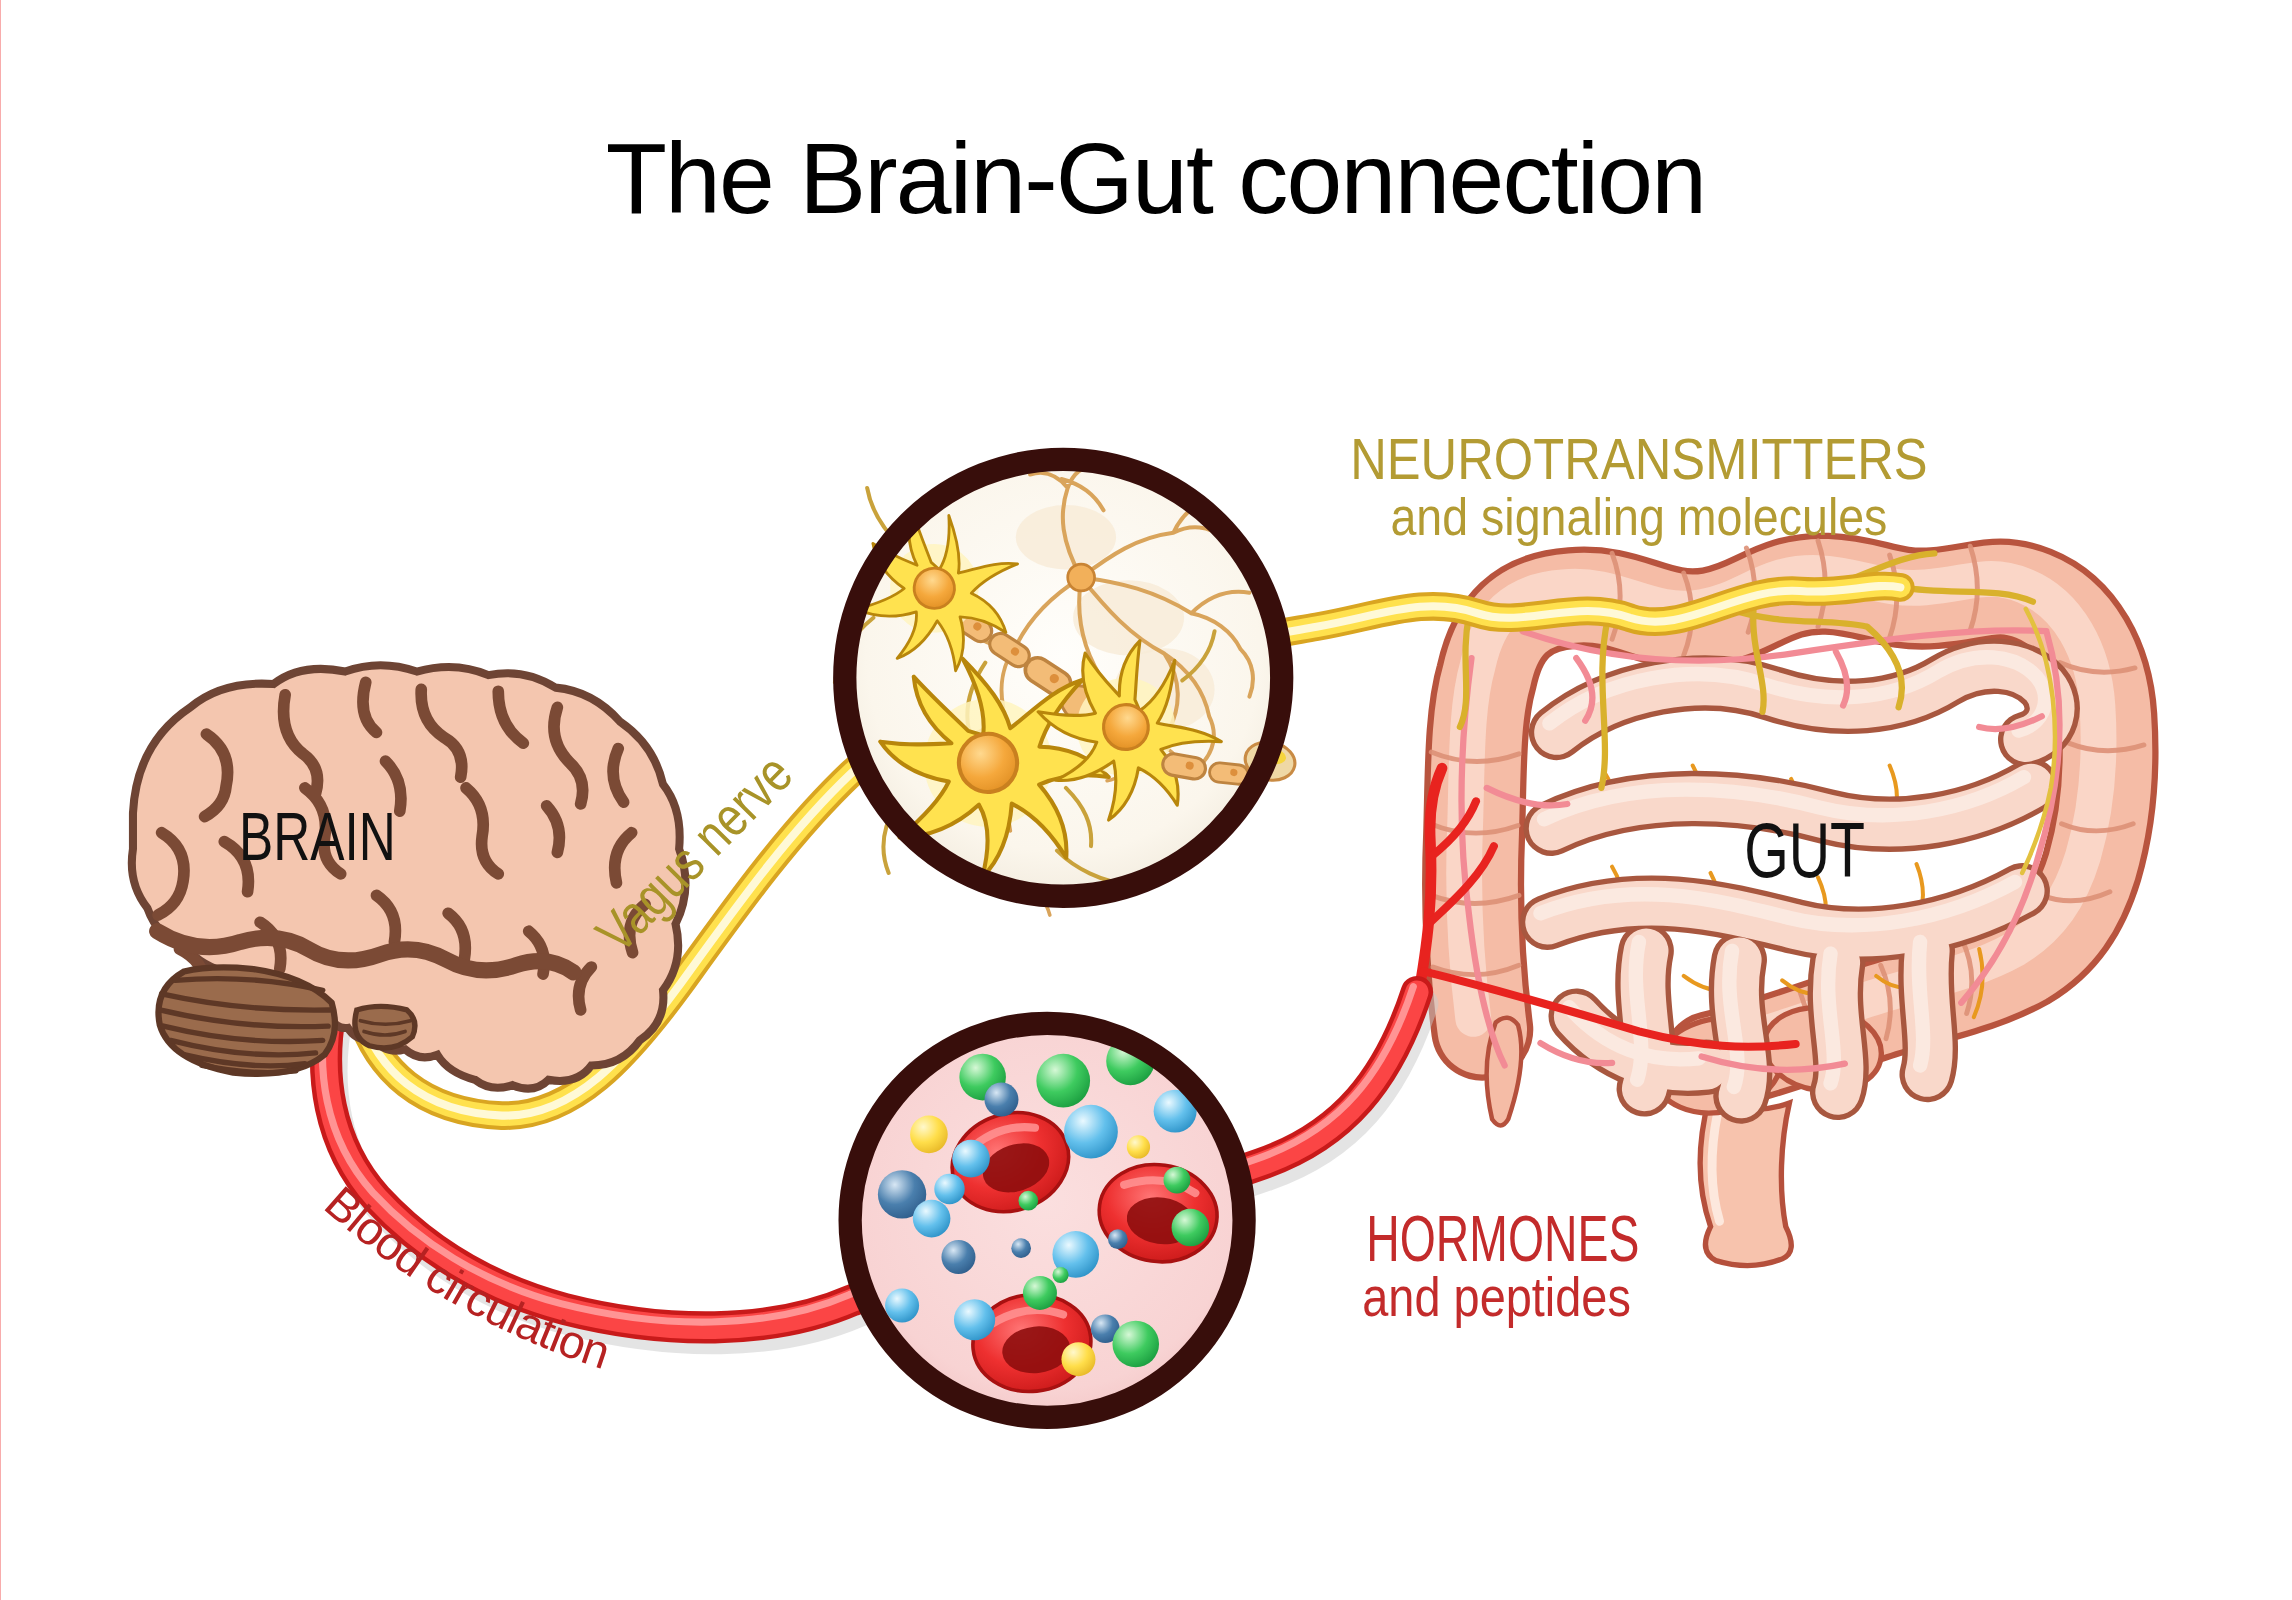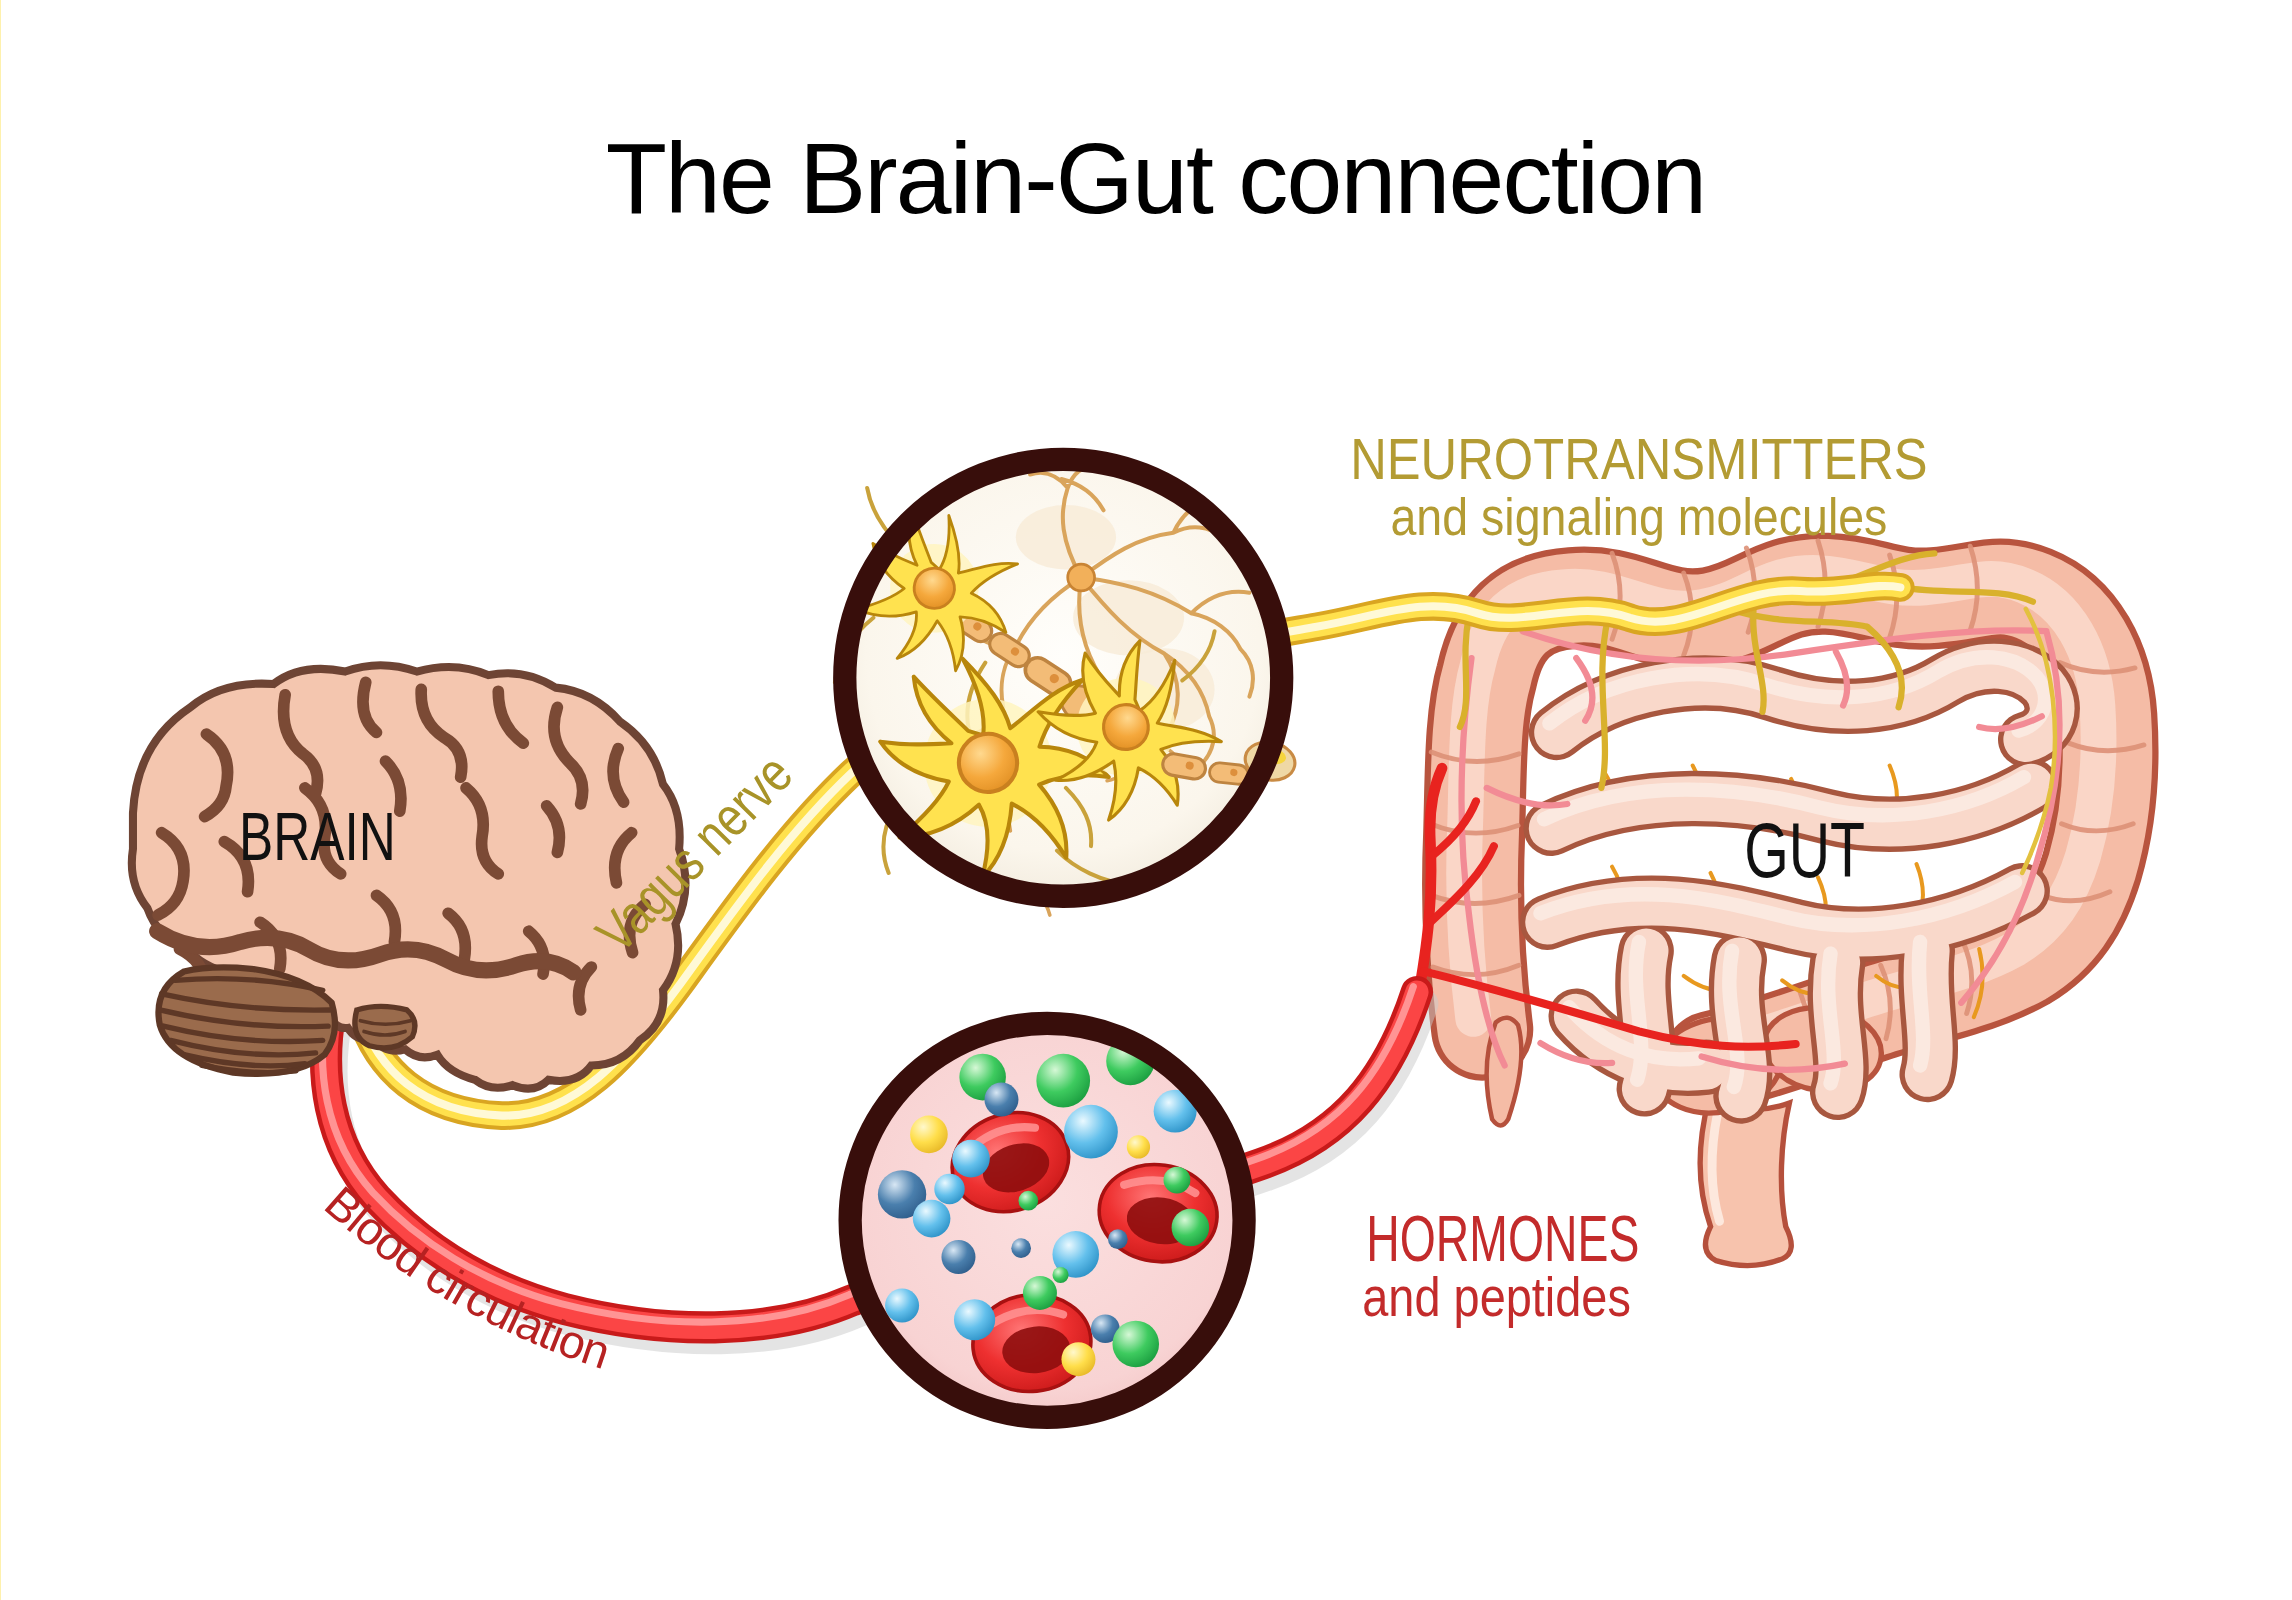--- a/index.html
+++ b/index.html
@@ -1,16 +1,16 @@
 <!DOCTYPE html>
 <html style="font-size:14.3px"><head>
 <meta charset="utf-8">
 <style>
   html,body{margin:0;padding:0;background:#ffffff;}
-  .stage{width:1931px;height:1600px;position:relative;background:#fde047;}
+  .stage{width:1931px;height:1600px;position:relative;background:#ef4444;}
   svg{display:block;}
   text{font-family:"Liberation Sans","DejaVu Sans",sans-serif;}
   .tube{fill:none;stroke-linecap:round;stroke-linejoin:round;}
   .thin{fill:none;stroke-linecap:round;stroke-linejoin:round;}
 </style>
 </head>
 <body>
 
 <div class="stage">
 <svg width="2293" height="1600" viewBox="0 0 2560 1787" xmlns="http://www.w3.org/2000/svg">

